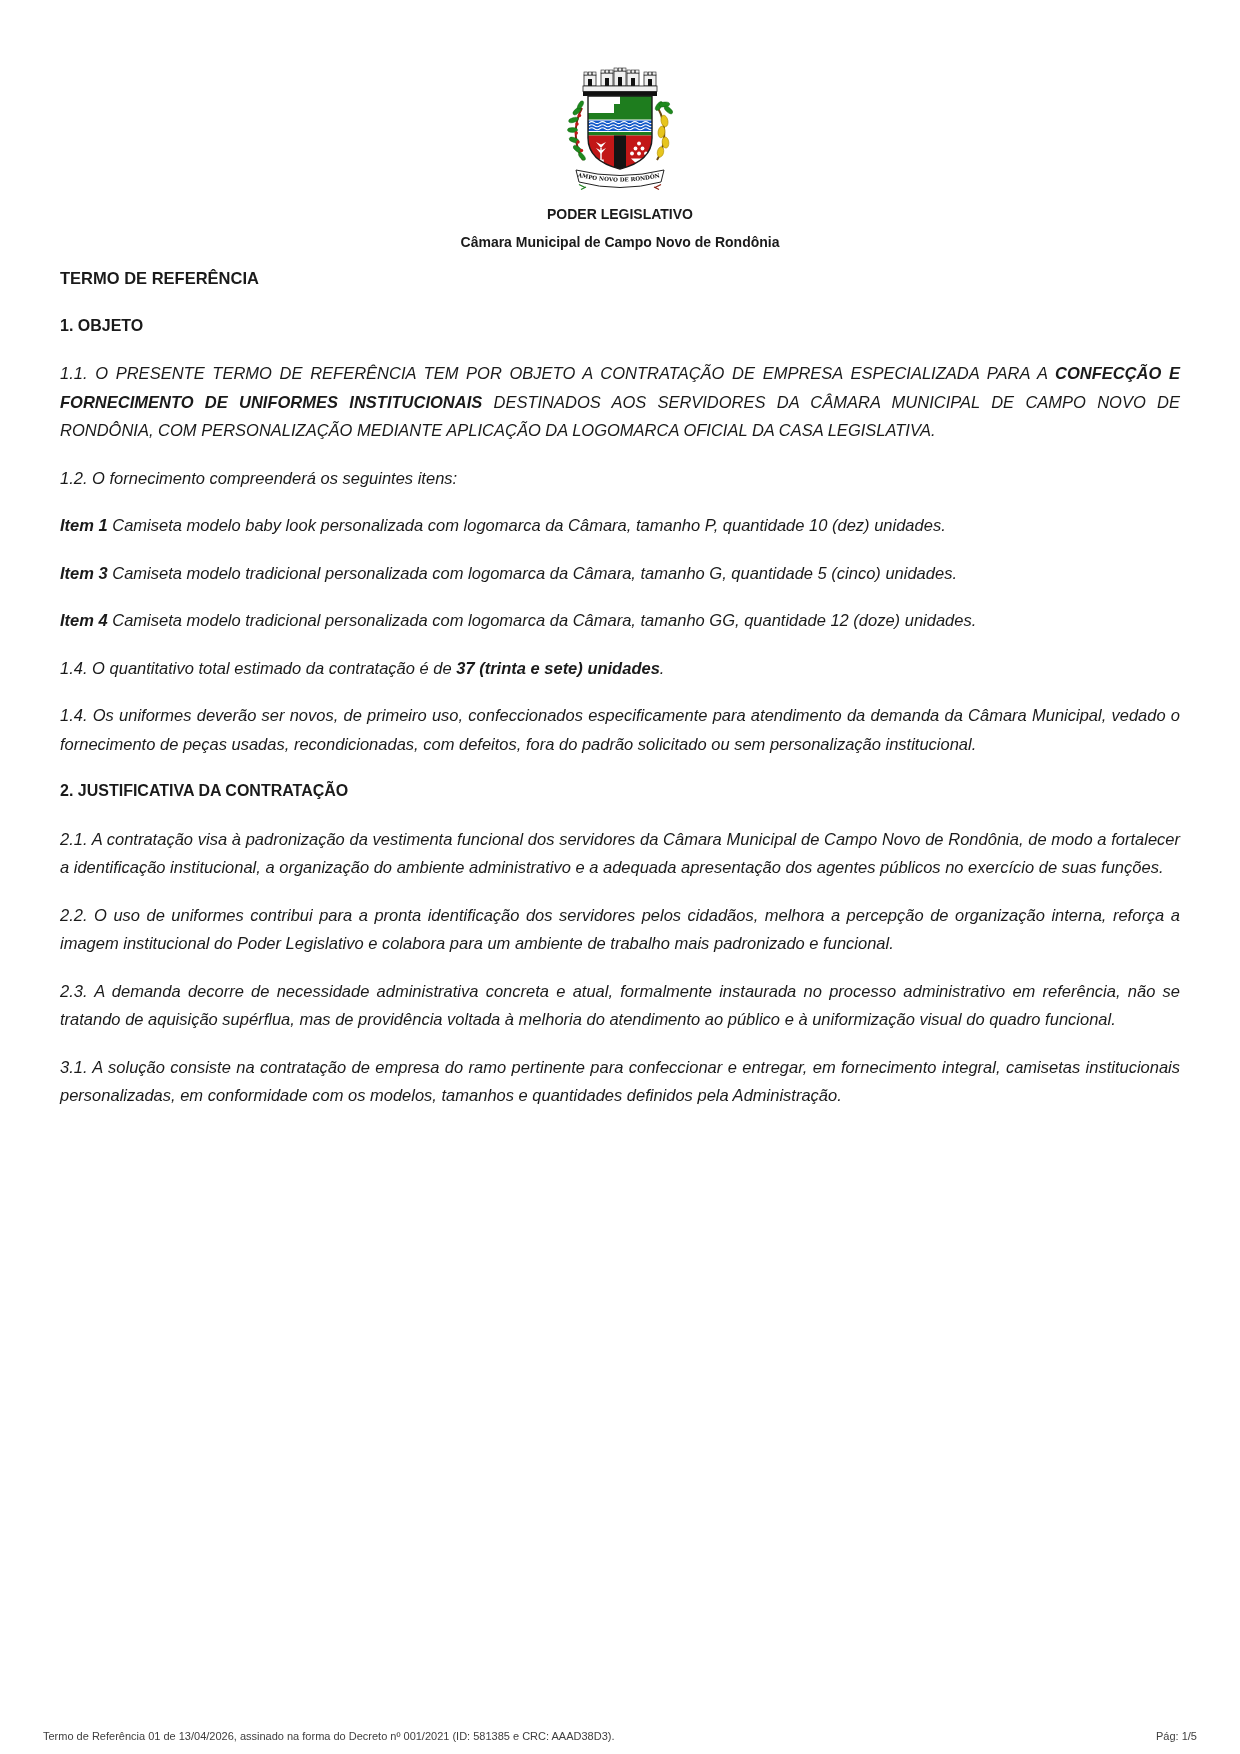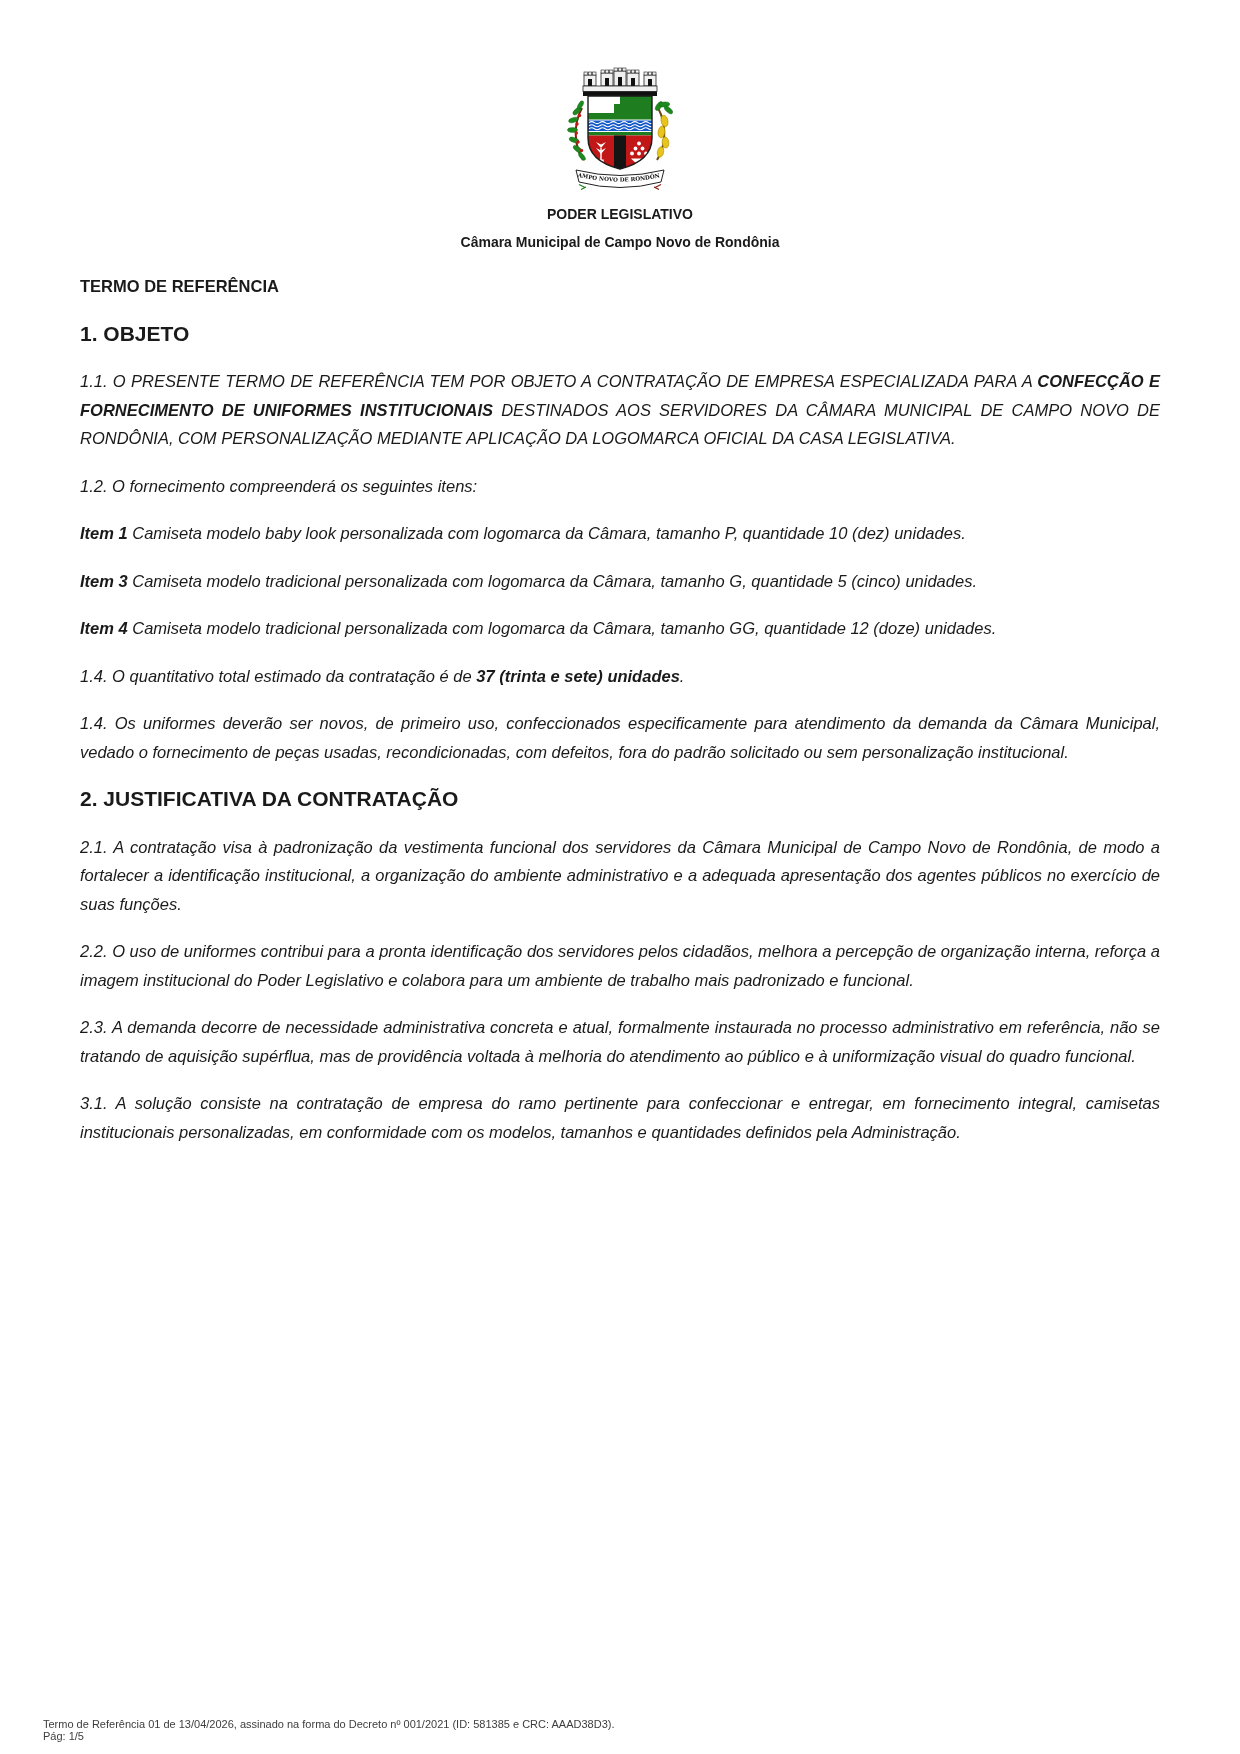--- a/index.html
+++ b/index.html
@@ -10,49 +10,48 @@
     height: 1754px;
     margin: 0 auto;
     background: #ffffff;
     font-family: "Liberation Sans", sans-serif;
     color: #1a1a1a;
     overflow: hidden;
   }
   .header { text-align: center; padding-top: 64px; }
   .crest-wrap { display: flex; justify-content: center; }
   .org-line { font-weight: bold; font-size: 14px; line-height: 28px; margin: 0; }
-  .content { padding: 0 80px; margin-top: 16px; }
+  .content { padding: 0 60px; margin-top: 8px; }
   .title-block { margin: 0 0 19px 0; }
   .title-line { font-weight: bold; font-size: 16.5px; line-height: 28.5px; }
   .doc-para {
     margin: 0 0 19px 0;
     font-size: 16.5px;
     line-height: 28.5px;
     text-align: justify;
     font-weight: normal;
     font-style: italic;
   }
   .doc-heading {
     margin: 0 0 19px 0;
-    font-size: 21px;
+    font-size: 16px;
     line-height: 28.5px;
     font-weight: bold;
   }
   .b { font-weight: bold; }
   .footer {
     position: absolute;
     left: 43px;
     right: 43px;
     bottom: 12px;
     display: flex;
     justify-content: space-between;
     align-items: baseline;
     font-size: 11px;
     color: #3d3d3d;
-    flex-direction: column;
   }
 </style>
 </head>
 <body>
 
 <div class="page">
 
   <div class="header">
     <div class="crest-wrap">
       <svg width="136" height="136" viewBox="0 0 136 136" aria-hidden="true">

